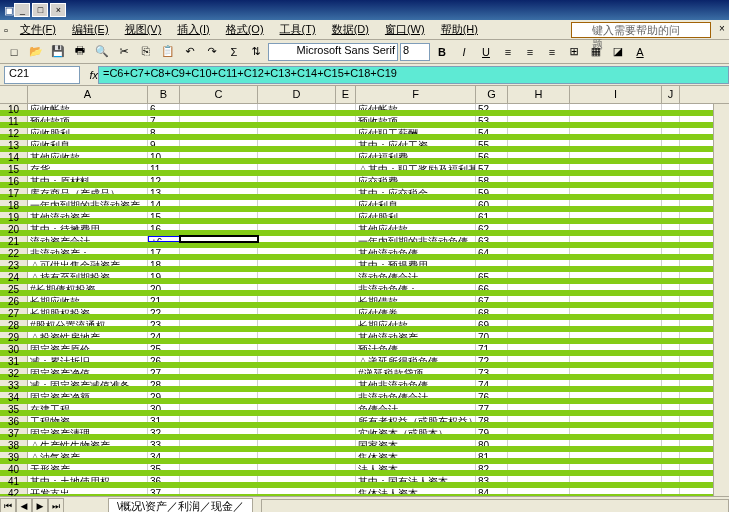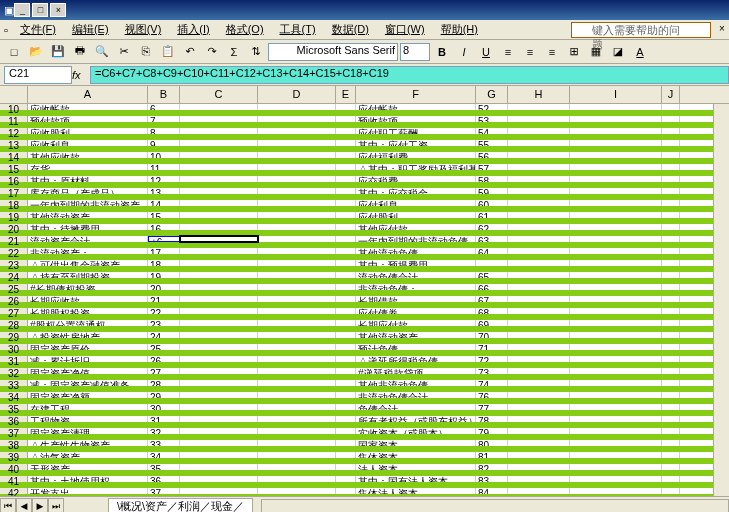--- a/index.html
+++ b/index.html
@@ -11,22 +11,22 @@
 .menubar { background: #ece9d8; height: 20px; display: flex; align-items: center; border-bottom: 1px solid #aca899; }
 .menuitem { padding: 0 8px; font-size: 11px; cursor: pointer; text-decoration: underline; }
 .helpbox { margin-left: auto; padding: 0 20px; color: #666; font-size: 11px; border: 1px solid #a16207; background: #fff; height: 16px; line-height: 14px; width: 140px; }
 .menuclose { width: 14px; height: 14px; margin-left: 4px; font-size: 10px; text-align: center; cursor: pointer; }
 .toolbar { background: #ece9d8; height: 24px; display: flex; align-items: center; border-bottom: 1px solid #aca899; padding: 0 4px; gap: 2px; }
 .tbtn { width: 20px; height: 20px; border: 1px solid transparent; display: inline-flex; align-items: center; justify-content: center; font-size: 11px; cursor: pointer; }
 .fontsel { border: 1px solid #7f9db9; background: #fff; height: 18px; font-size: 11px; }
 .fontname { width: 130px; padding: 0 2px; text-align: right; }
 .fontsize { width: 30px; padding: 0 2px; }
 .fbar { height: 22px; display: flex; align-items: center; background: #ece9d8; border-bottom: 1px solid #aca899; }
-.namebox { width: 68px; height: 18px; border: 1px solid #7f9db9; background: #fff; font-size: 11px; padding-left: 4px; margin-left: 4px; }
-.fxlabel { width: 18px; text-align: left; font-style: italic; font-size: 11px; }
+.namebox { width: 76px; height: 18px; border: 1px solid #7f9db9; background: #fff; font-size: 11px; padding-left: 4px; margin-left: 4px; }
+.fxlabel { width: 18px; text-align: right; font-style: italic; font-size: 11px; }
 .formulainput { flex: 1; height: 18px; border: 1px solid #7f9db9; background: #5eead4; font-size: 11px; padding: 0 4px; }
 .grid { position: relative; height: 410px; overflow: hidden; background: #fff; }
 .colheaders { display: flex; background: #ece9d8; height: 18px; border-bottom: 1px solid #aca899; }
 .rowhdrcell { width: 28px; border-right: 1px solid #aca899; background: #ece9d8; }
 .colhdr { border-right: 1px solid #aca899; text-align: center; font-size: 11px; line-height: 17px; background: #ece9d8; }
 .rows { overflow: hidden; }
 .row { display: flex; height: 12px; border-bottom: 6px solid #84cc16; }
 .rowhdr { width: 28px; text-align: center; font-size: 10px; background: #ece9d8; border-right: 1px solid #aca899; line-height: 12px; }
 .cell { border-right: 1px solid #d0d0d0; font-size: 10px; padding: 0 2px; line-height: 12px; overflow: hidden; white-space: nowrap; }
 .cell.right { text-align: right; }

